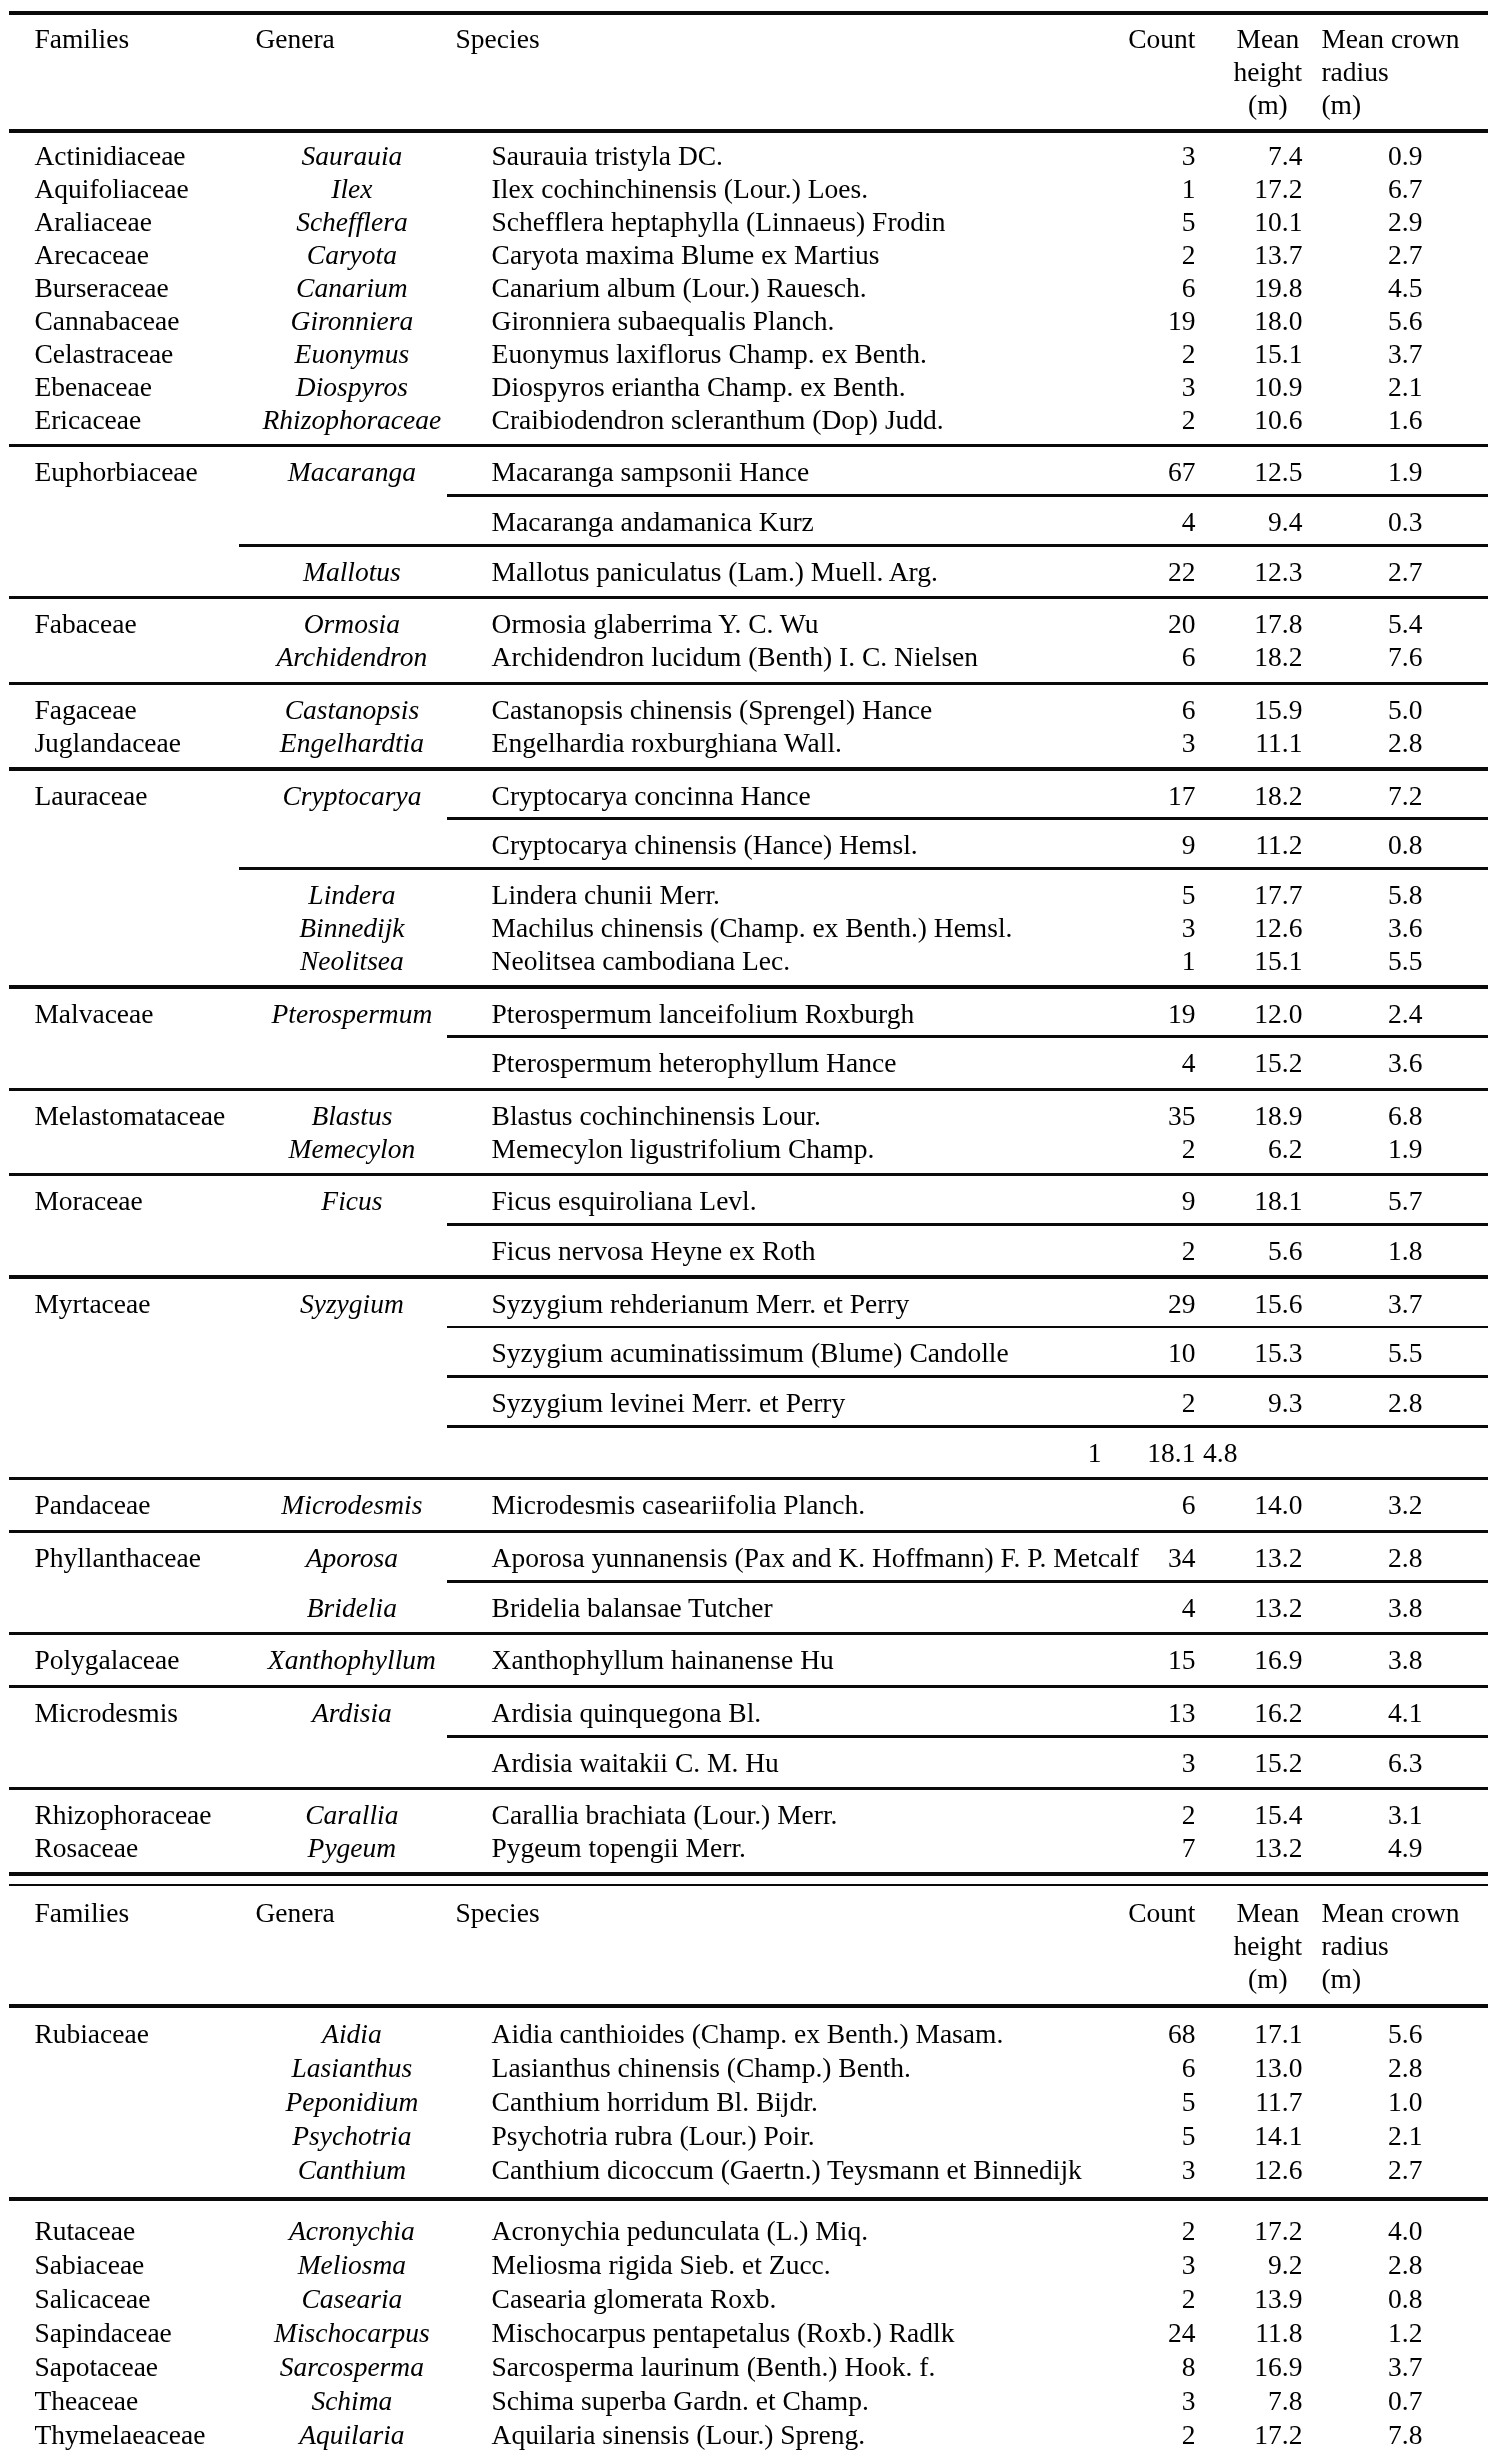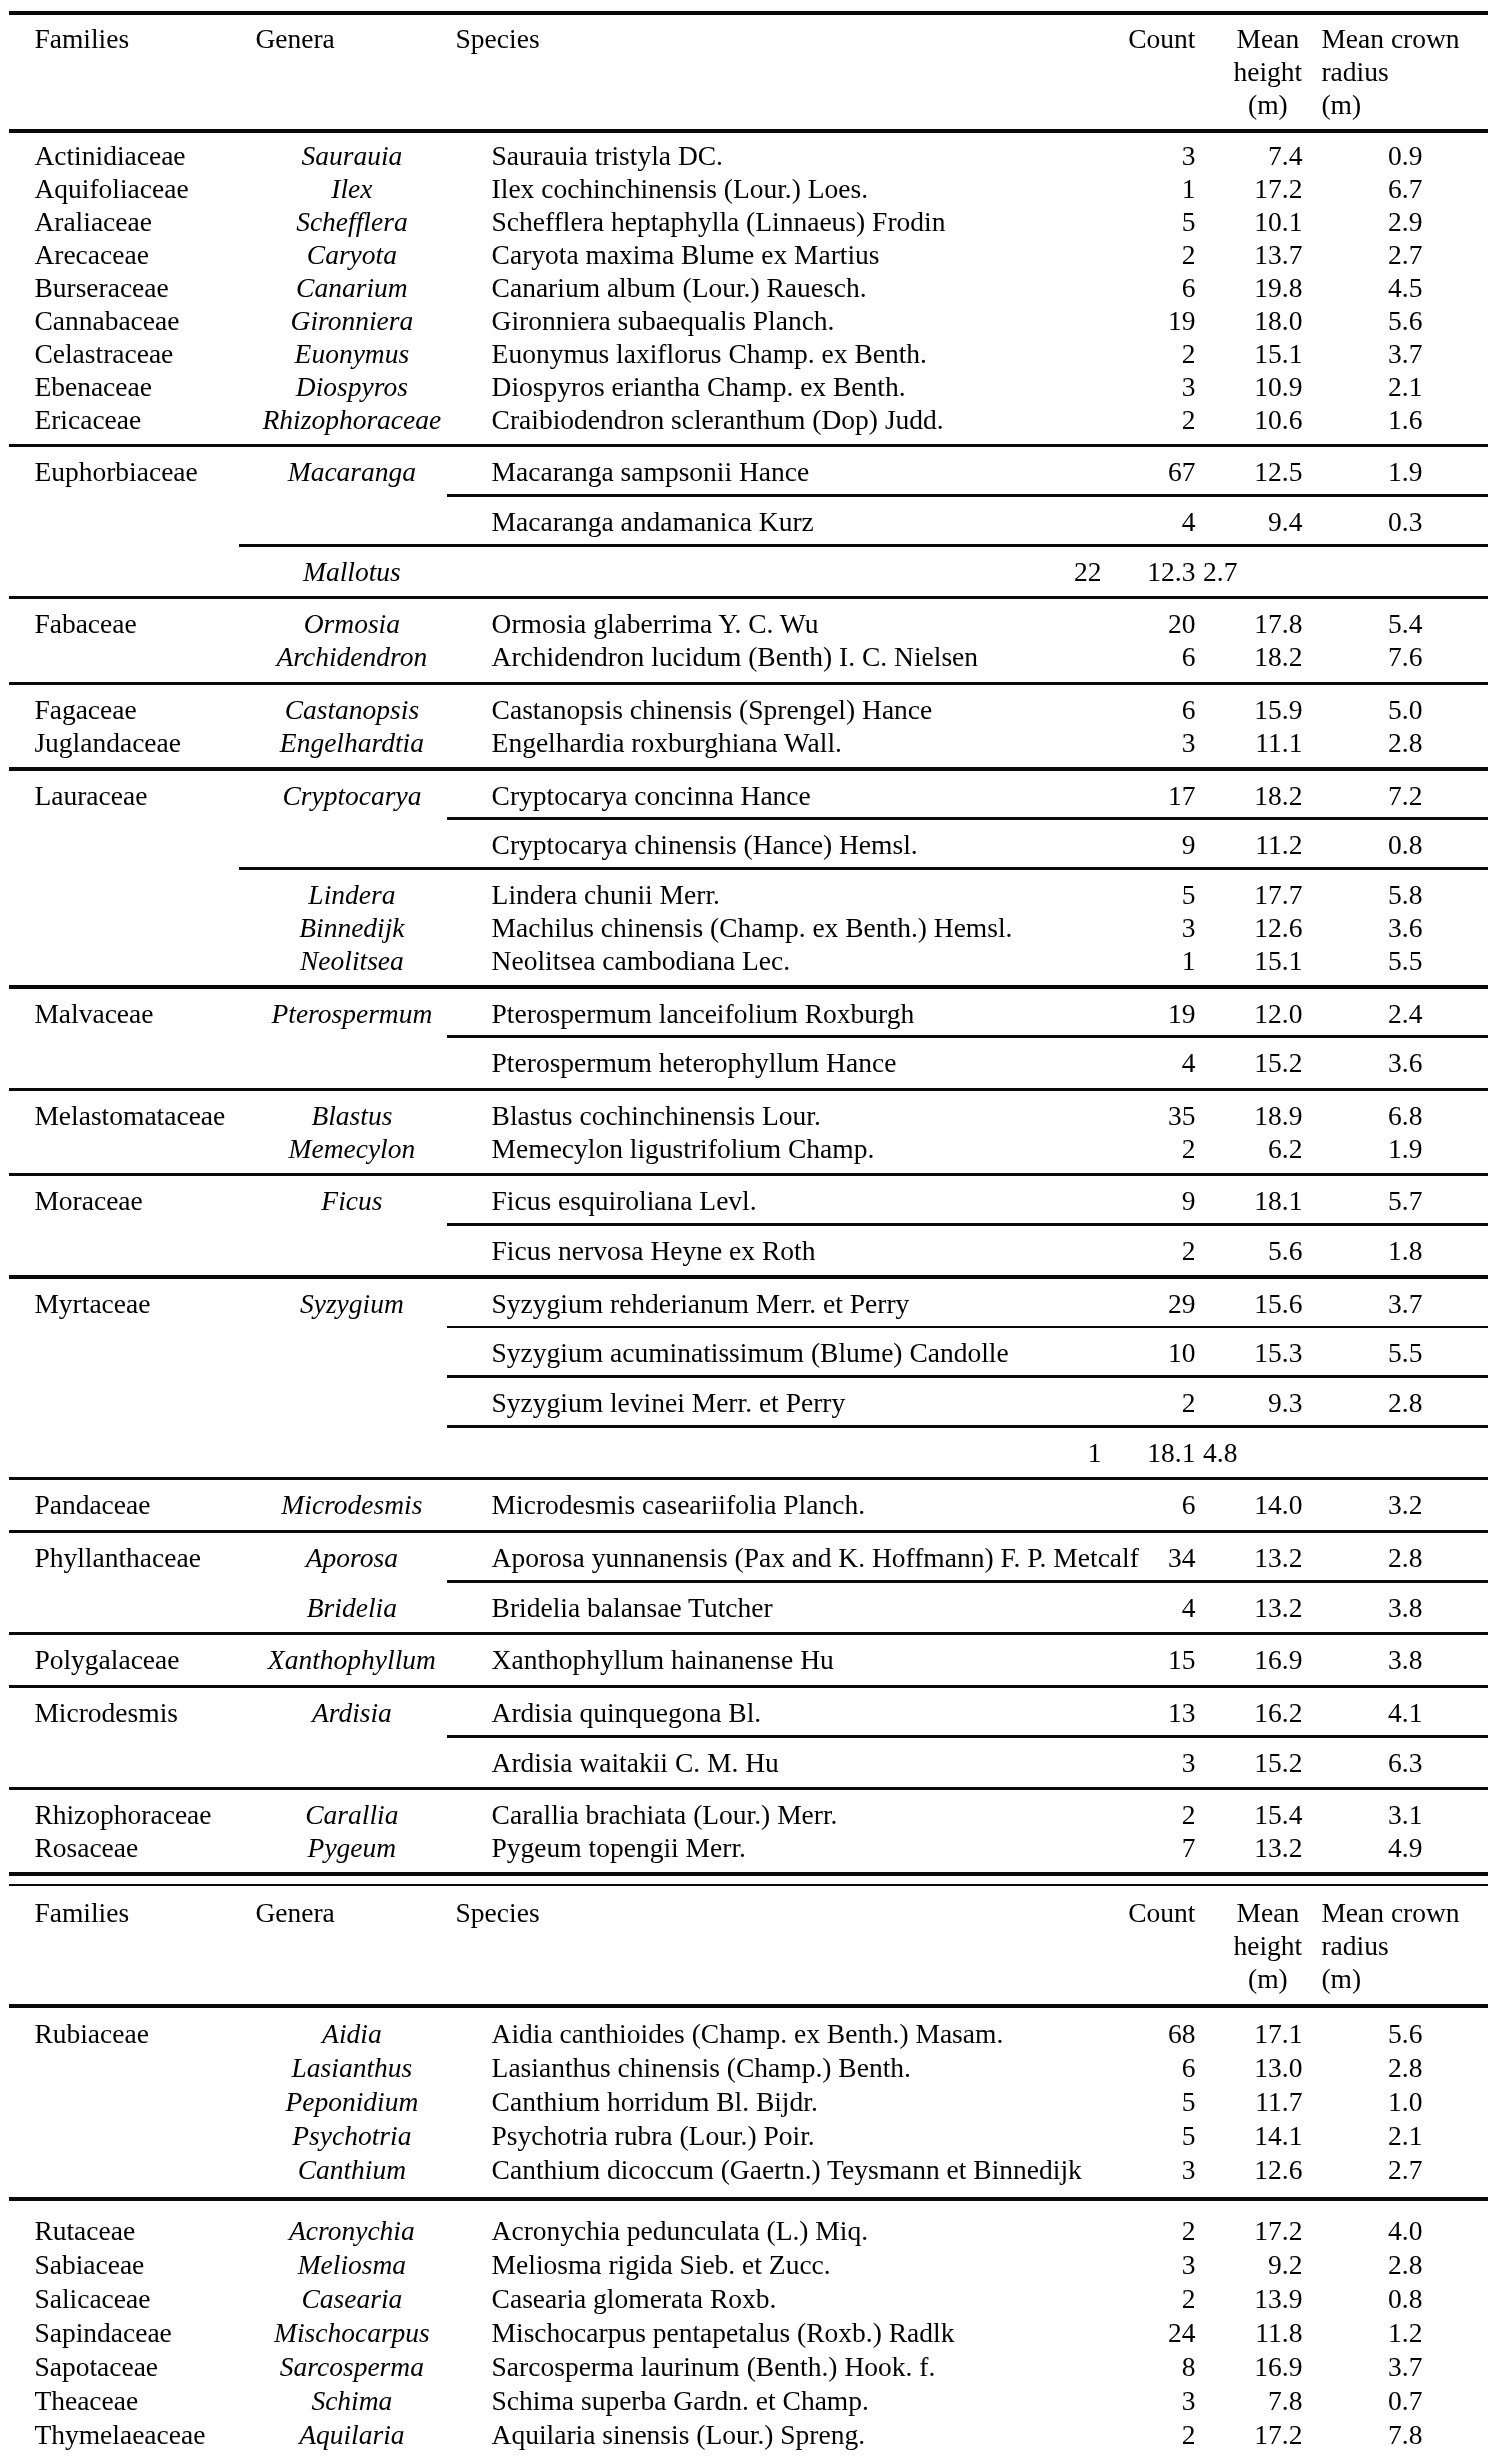--- a/index.html
+++ b/index.html
@@ -165,20 +165,21 @@
           <div class="c-gen"></div>
           <div class="c-spe"><span class="sp-name">Macaranga andamanica</span> <span class="sp-auth">Kurz</span></div>
           <div class="c-cnt">4</div>
           <div class="c-hgt">9.4</div>
           <div class="c-crw">0.3</div>
         </div>
         <div class="partial-rule from-genus"></div>
         <div class="row">
           <div class="c-fam"></div>
           <div class="c-gen">Mallotus</div>
+          <div class="c-spe"><span class="sp-name">Mallotus paniculatus</span> <span class="sp-auth">(Lam.) Muell. Arg.</span></div>
           <div class="c-cnt">22</div>
           <div class="c-hgt">12.3</div>
           <div class="c-crw">2.7</div>
         </div>
         <div class="group-rule"></div>
         <div class="row">
           <div class="c-fam">Fabaceae</div>
           <div class="c-gen">Ormosia</div>
           <div class="c-spe"><span class="sp-name">Ormosia glaberrima</span> <span class="sp-auth">Y. C. Wu</span></div>
           <div class="c-cnt">20</div>

